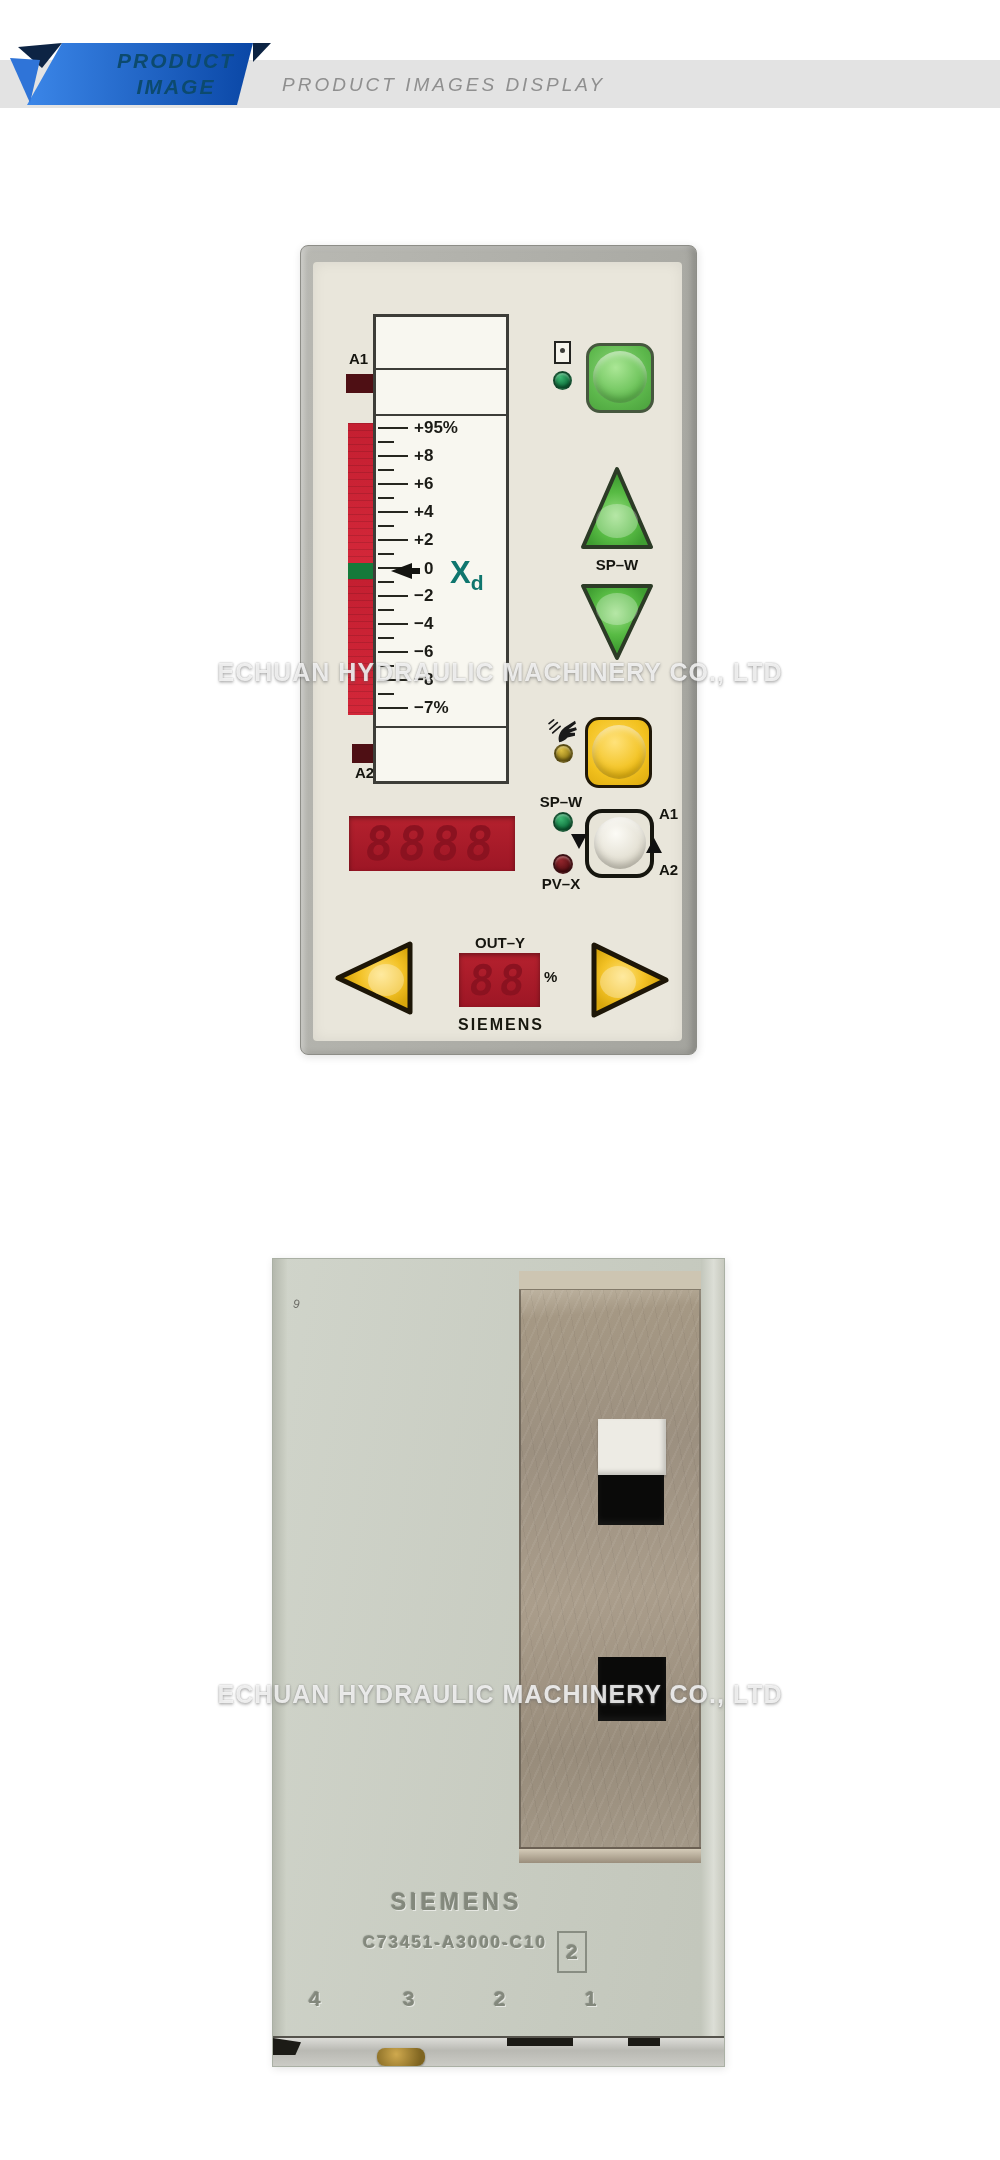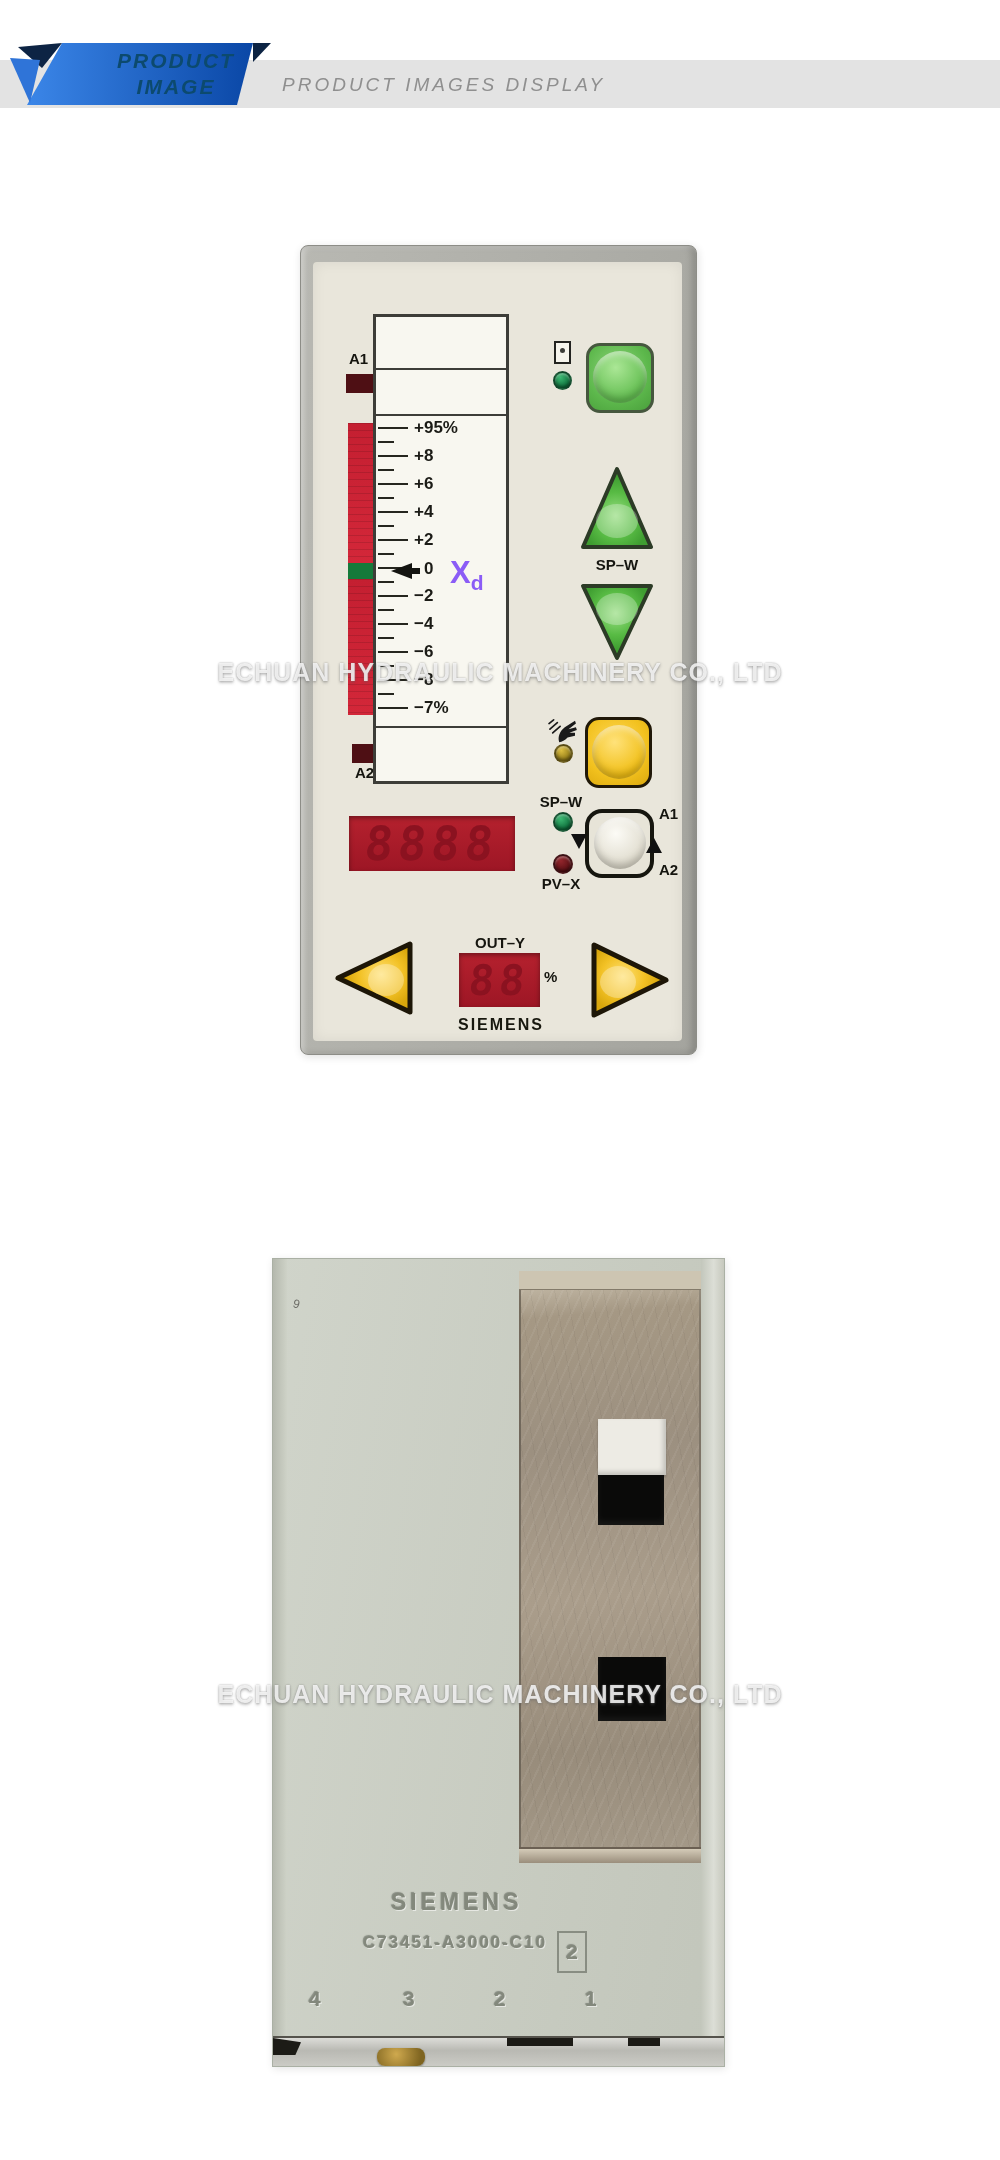--- a/index.html
+++ b/index.html
@@ -30,21 +30,21 @@
 
   .meter{position:absolute;left:72px;top:68px;width:136px;height:470px;background:#f8f7f0;
          border:3px solid #3d3d38;box-sizing:border-box;}
   .m-div{position:absolute;left:0;width:130px;height:2px;background:#3d3d38;}
   .tickM{position:absolute;left:2px;width:30px;height:2px;background:#26261f;}
   .tickm{position:absolute;left:2px;width:16px;height:2px;background:#26261f;}
   .tlabel{position:absolute;left:38px;transform:translateY(-50%);font-size:17px;font-weight:bold;color:#1b1b16;white-space:nowrap;}
   .pointer{position:absolute;left:15px;top:246px;width:0;height:0;border-top:8px solid transparent;
            border-bottom:8px solid transparent;border-right:21px solid #141411;}
   .pointer-tail{position:absolute;left:35px;top:251px;width:9px;height:6px;background:#141411;}
-  .xd{position:absolute;left:74px;top:238px;font-size:31px;font-weight:bold;color:#8b5cf6;}
+  .xd{position:absolute;left:74px;top:238px;font-size:31px;font-weight:bold;color:#0f766e;}
   .xd sub{font-size:21px;}
 
   .blockA{position:absolute;background:#4e0f14;}
   .lbl{position:absolute;font-weight:bold;color:#15150f;font-size:15px;white-space:nowrap;}
   .redbar{position:absolute;left:47px;width:27px;
           background:linear-gradient(180deg,#c41f31,#d32739),
                      repeating-linear-gradient(180deg,rgba(0,0,0,.12) 0 1px,rgba(255,255,255,0) 1px 7px);
           background-blend-mode:multiply;}
   .greenseg{position:absolute;left:47px;width:27px;background:#157a3a;}
 

